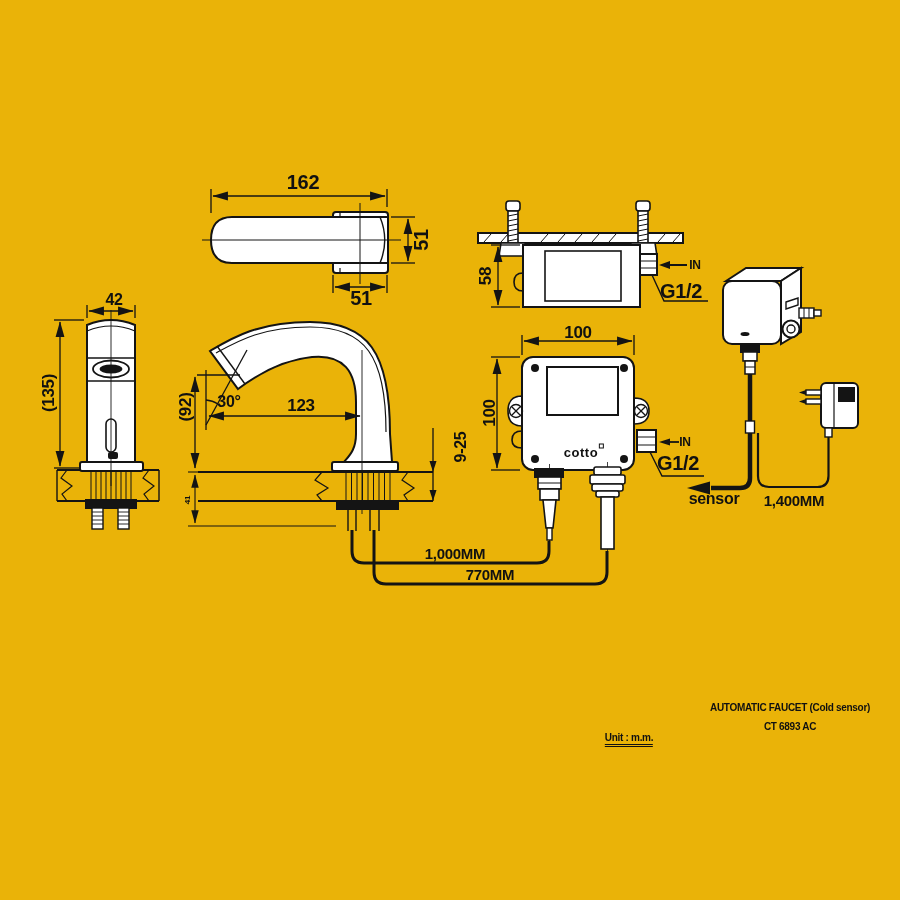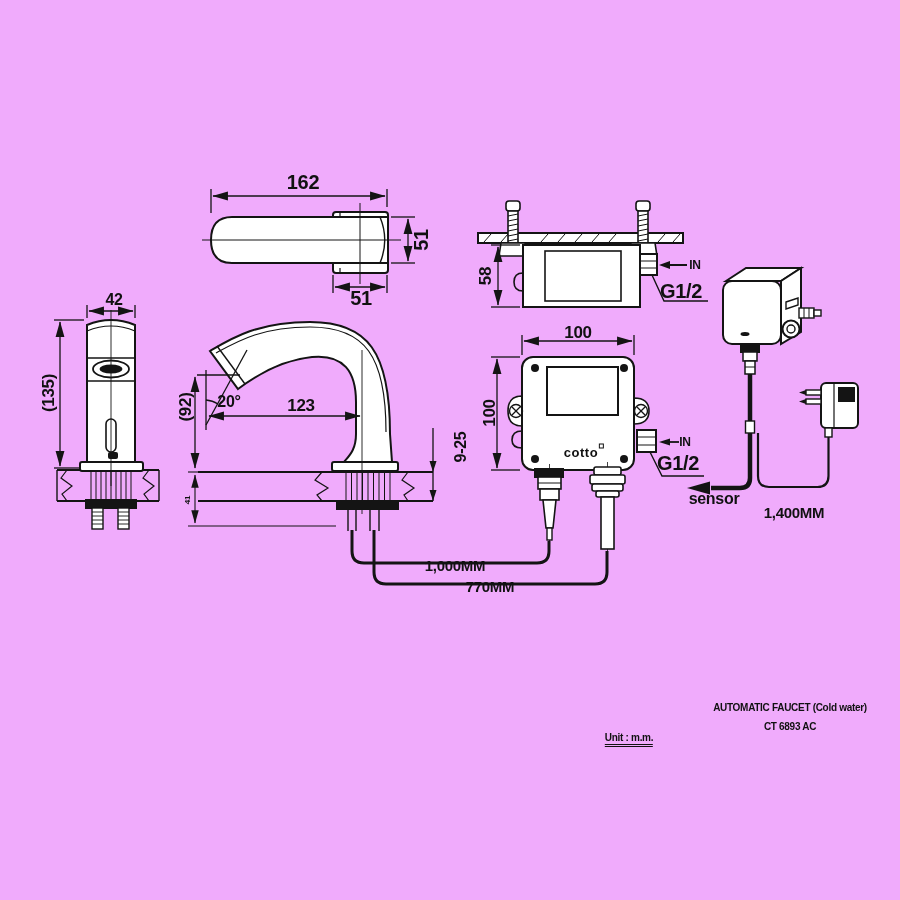--- a/index.html
+++ b/index.html
@@ -1,22 +1,22 @@
 <!DOCTYPE html>
 <html><head>
 <meta charset="utf-8">
 <style>
   html,body{margin:0;padding:0;background:#fff;}
-  #stage{position:relative;width:900px;height:900px;background:#f0abfc;overflow:hidden;
+  #stage{position:relative;width:900px;height:900px;background:#eab308;overflow:hidden;
          font-family:"Liberation Sans",sans-serif;color:#111;}
   #art{position:absolute;left:0;top:0;}
   .lbl{position:absolute;transform:translate(-50%,-50%);font-weight:700;color:#111;
        white-space:nowrap;letter-spacing:-0.3px;line-height:1;}
   .rot{transform:translate(-50%,-50%) rotate(-90deg);}
-  .s20{font-size:20px;} .s17{font-size:17px;} .s16{font-size:16px;} .s15{font-size:15px;margin-top:12px;}
+  .s20{font-size:20px;} .s17{font-size:17px;} .s16{font-size:16px;} .s15{font-size:15px;}
   .s14{font-size:16px;} .s10{font-size:10px;} .s9{font-size:12px;} .s8{font-size:8px;}
   .underlined{border-bottom:3px double #111;padding-bottom:1px;}
   .logo{display:inline-flex;align-items:flex-start;font-size:13px;letter-spacing:0.5px;}
   .regmark{display:inline-block;width:3px;height:3px;border:1px solid #111;margin-left:1px;margin-top:-2px;}
 </style>
 </head>
 <body>
 
 <div id="stage">
 
@@ -325,21 +325,21 @@
   </g>
 </svg>
 
   <div class="lbl s20" style="left:303px;top:182px;">162</div>
   <div class="lbl rot s20" style="left:421px;top:240px;">51</div>
   <div class="lbl s20" style="left:361px;top:298px;">51</div>
 
   <div class="lbl s16" style="left:114px;top:300px;">42</div>
   <div class="lbl rot s17" style="left:48px;top:393px;">(135)</div>
 
-  <div class="lbl s16" style="left:229px;top:402px;">20°</div>
+  <div class="lbl s16" style="left:229px;top:402px;">30°</div>
   <div class="lbl s17" style="left:301px;top:405px;">123</div>
   <div class="lbl rot s17" style="left:185px;top:407px;">(92)</div>
   <div class="lbl rot s8" style="left:188px;top:500px;">41</div>
   <div class="lbl rot s16" style="left:461px;top:447px;">9-25</div>
 
   <div class="lbl rot s17" style="left:485px;top:276px;">58</div>
   <div class="lbl s9" style="left:695px;top:265px;">IN</div>
   <div class="lbl s20" style="left:681px;top:291px;">G1/2</div>
 
   <div class="lbl s17" style="left:578px;top:332px;">100</div>
@@ -351,16 +351,16 @@
     <span style="font-weight:700;">cotto</span>
       <span class="regmark"></span>
   </div>
 
   <div class="lbl s14" style="left:714px;top:499px;">sensor</div>
   <div class="lbl s15" style="left:794px;top:500px;">1,400MM</div>
   <div class="lbl s15" style="left:455px;top:553px;text-align:right;">1,000MM</div>
   <div class="lbl s15" style="left:490px;top:574px;text-align:center;">770MM</div>
 
   <div class="lbl s10 underlined" style="left:629px;top:740px;">Unit : m.m.</div>
-  <div class="lbl s10" style="left:790px;top:708px;">AUTOMATIC FAUCET (Cold water)</div>
+  <div class="lbl s10" style="left:790px;top:708px;">AUTOMATIC FAUCET (Cold sensor)</div>
   <div class="lbl s10" style="left:790px;top:727px;">CT 6893 AC</div>
 
 </div>
 
 </body></html>

